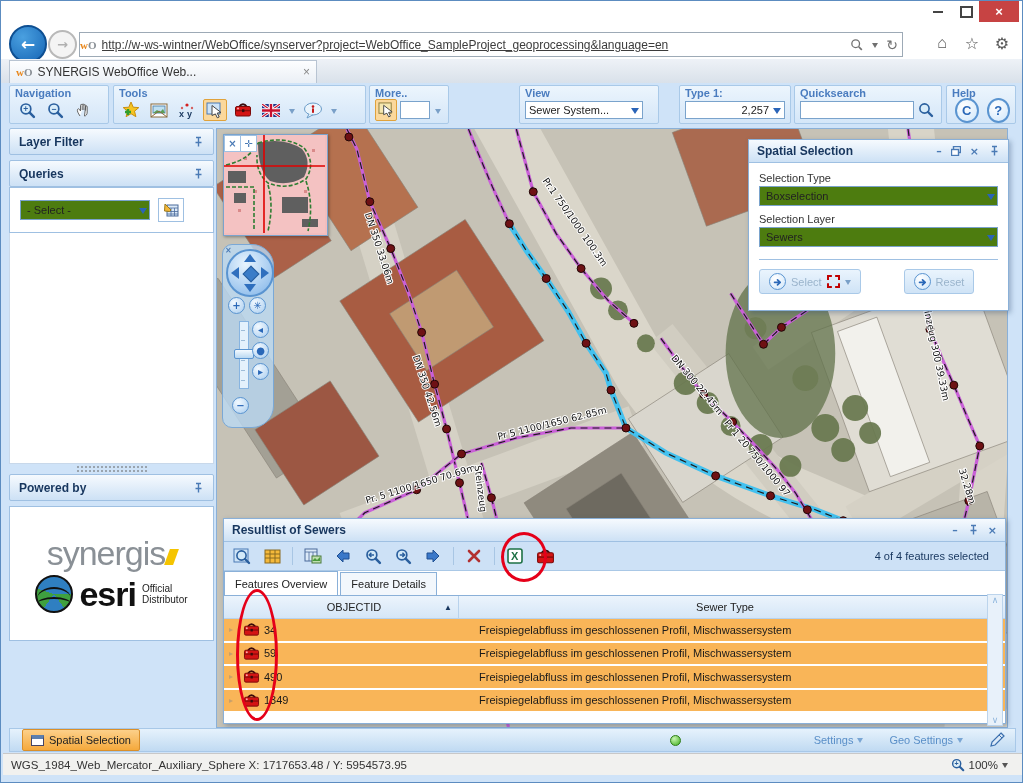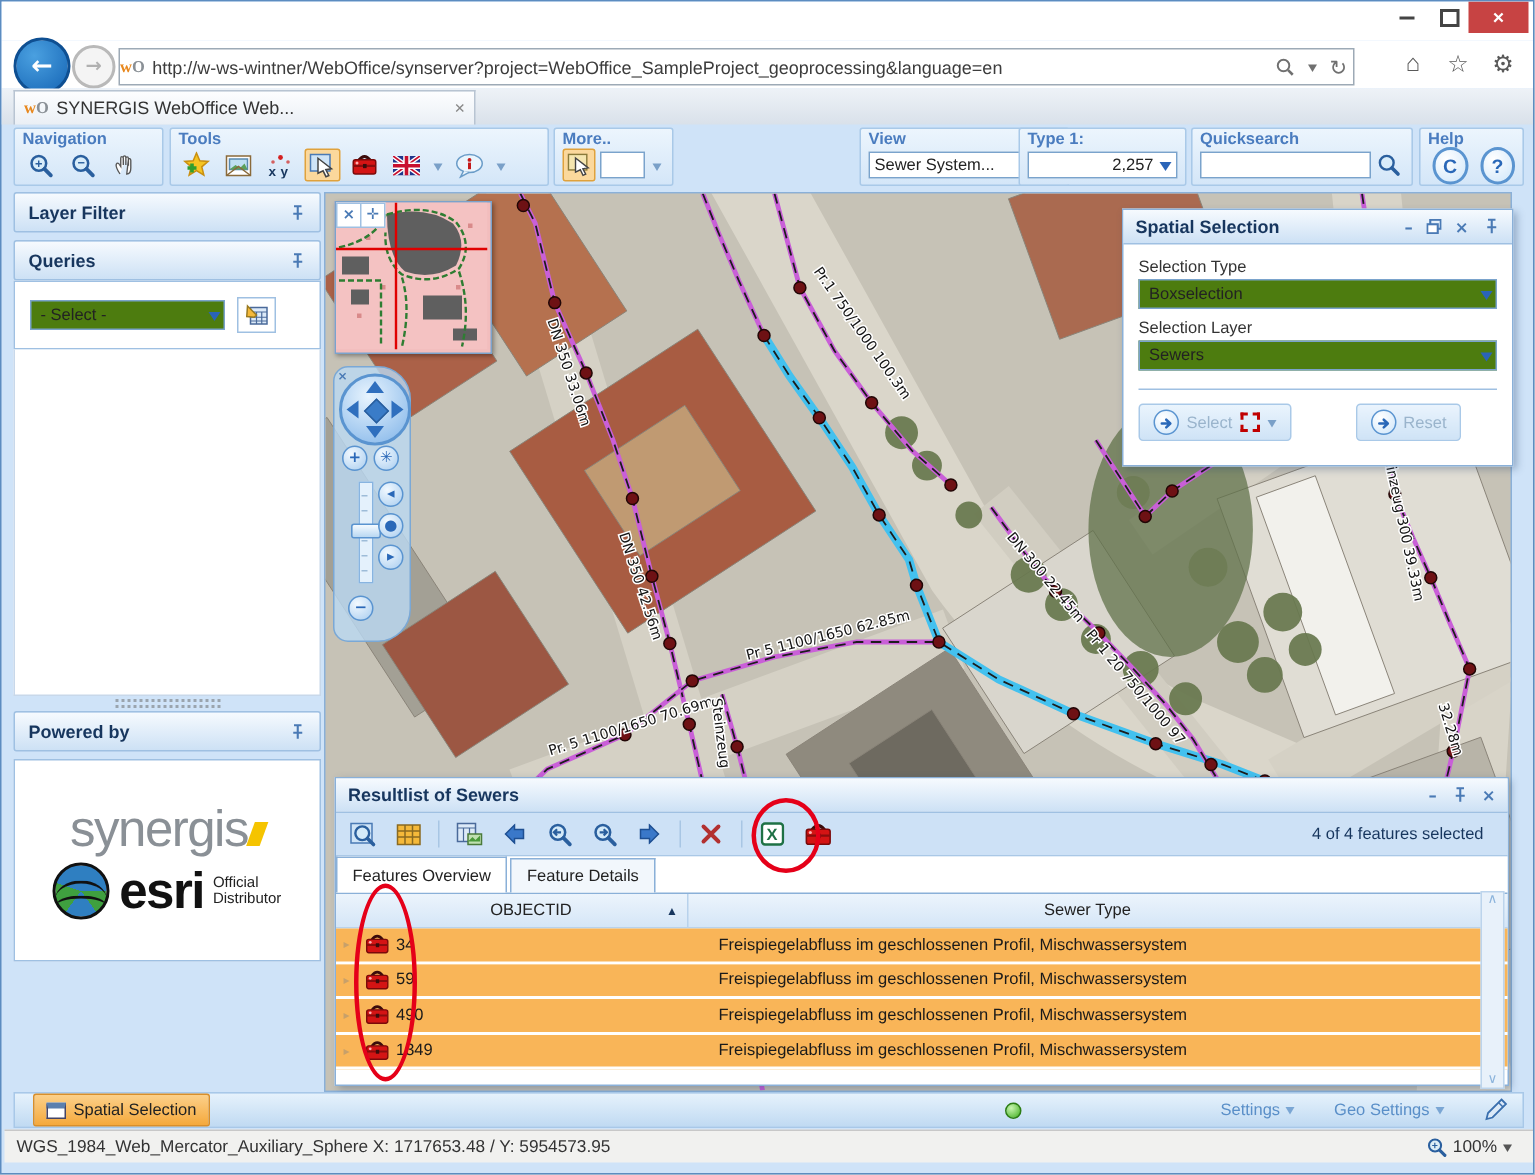--- a/index.html
+++ b/index.html
@@ -8,21 +8,21 @@
   
   #titlebar{left:0;top:0;width:1023px;height:26px;background:#fff;}
   .winbtn{position:absolute;top:0;height:21px;display:flex;align-items:center;justify-content:center;color:#333;}
   #btn-min{left:924px;width:26px;} #btn-min i{display:block;width:10px;border-bottom:2px solid #444;}
   #btn-max{left:952px;width:26px;} #btn-max i{display:block;width:9px;height:8px;border:2px solid #444;}
   #btn-close{left:978px;width:40px;background:#c74343;color:#fff;font:bold 13px "Liberation Sans";}
   #addrbar{left:0;top:26px;width:1023px;height:32px;background:#fff;}
   #back-btn{left:8px;top:24px;width:34px;height:34px;border-radius:50%;background:radial-gradient(circle at 35% 30%,#4aa0e0,#1565b5);border:2px solid #0e4f92;color:#fff;display:flex;align-items:center;justify-content:center;font:bold 17px "DejaVu Sans";}
   #fwd-btn{left:47px;top:29px;width:25px;height:25px;border-radius:50%;background:#f4f4f4;border:2px solid #b9b9b9;color:#b0b0b0;display:flex;align-items:center;justify-content:center;font:bold 13px "DejaVu Sans";}
   #urlbox{left:78px;top:31px;width:822px;height:23px;background:#fff;border:1px solid #9daab6;display:flex;align-items:center;font:12px "Liberation Sans";color:#3c3c3c;}
-  #urltext{white-space:nowrap;overflow:hidden;flex:1;}
+  #urltext{white-space:nowrap;overflow:hidden;flex:1;text-decoration:underline;}
   .urlico{color:#707070;font-size:12px;padding:0 4px;display:flex;align-items:center;}
   .addr-right{top:31px;height:22px;display:flex;align-items:center;justify-content:center;color:#5a5a5a;font-size:16px;}
   
   #tabrow{left:0;top:58px;width:1023px;height:24px;background:linear-gradient(#eef2f7,#d9e1ea);}
   #tab{position:absolute;left:8px;top:1px;width:308px;height:23px;background:linear-gradient(#fdfeff,#eaeff5);border:1px solid #b8c4d2;border-bottom:none;display:flex;align-items:center;padding:0 6px;box-sizing:border-box;font:12px "Liberation Sans";color:#333;}
   .favicon{font:bold 11px "Liberation Serif";color:#e8881e;margin-right:5px;}
   .favicon b{color:#8a9096;font-weight:bold;}
   #tab .x{margin-left:auto;color:#888;font-size:12px;}
   
   .grp{position:absolute;top:84px;height:39px;border:1px solid #a9c9e8;background:linear-gradient(#ecf5fd,#d4e6f8);border-radius:2px;box-sizing:border-box;}
@@ -267,21 +267,21 @@
         </span>
       <span class="combo" style="width:32px;height:18px;">
           <span></span>
         </span>
       <span class="icbtn" style="min-width:10px">
           <span class="tri sm"></span>
         </span>
     </div>
   </div>
 
-  <div class="grp" style="left:572px;width:140px;">
+  <div class="grp" style="left:518px;width:140px;">
     <div class="grp-title">View</div>
     <div class="grp-icons">
       <span class="combo" style="width:118px;">
         <span>Sewer System...</span>
           <span class="tri" style="margin-top:6px"></span>
       </span>
     </div>
   </div>
 
   <div class="grp" style="left:678px;width:112px;">

